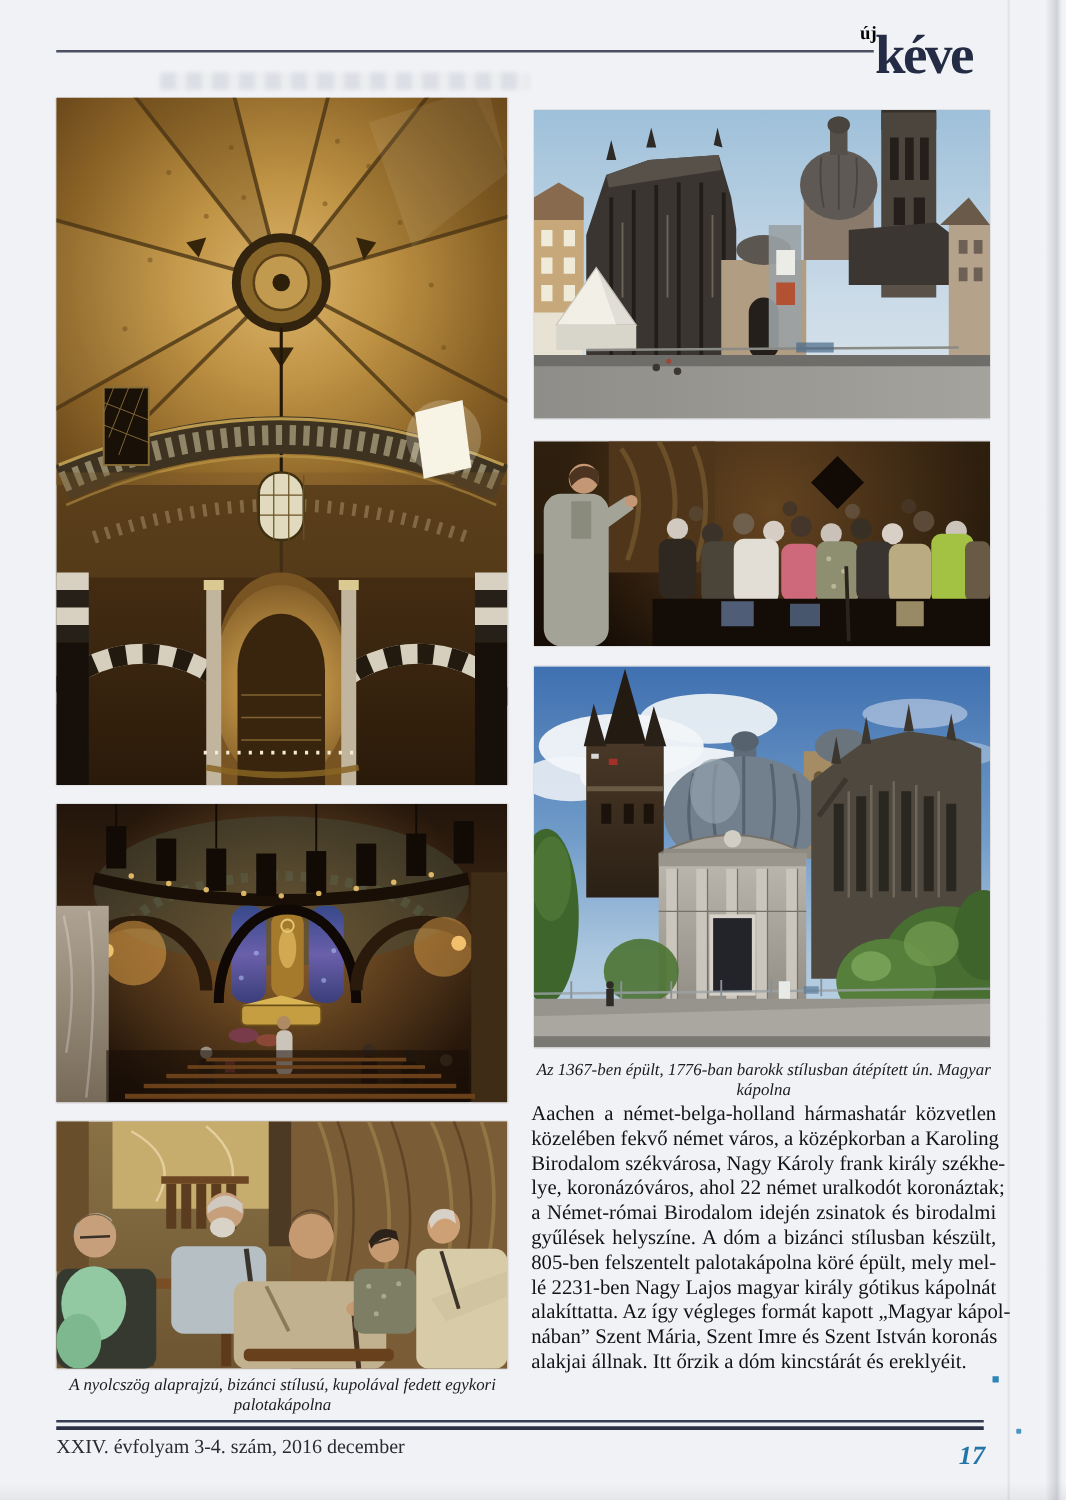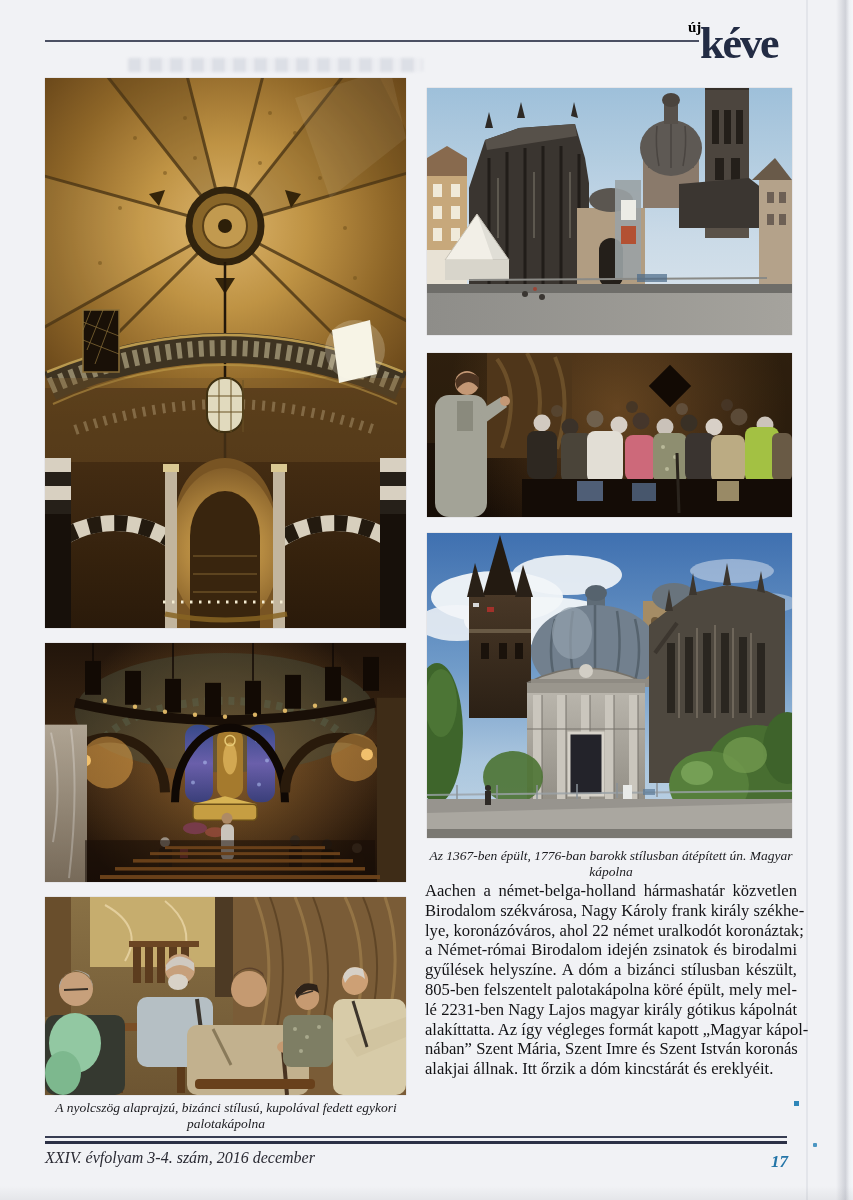--- a/index.html
+++ b/index.html
@@ -37,23 +37,23 @@
   
   #article{position:absolute;left:425px;top:881px;width:372px;font-size:16.6px;color:#131316;}
   #article .bodyline{height:19.8px;line-height:19.8px;text-align:justify;text-align-last:justify;white-space:nowrap;}
   #article .bodyline:last-child{text-align-last:left;}
   .ink-dot{position:absolute;background:#2e86b8;}
   #article-end{left:794px;top:1101px;width:5px;height:5px;}
   #stray-dot{left:813px;top:1143px;width:4px;height:4px;opacity:.85;border-radius:1px;}
   
   #footer-rule{position:absolute;left:45px;top:1136px;width:742px;height:3px;
         border-top:2px solid #373d52;border-bottom:3px solid #2c3146;}
-  #footer-issue{position:absolute;left:45px;top:1149px;font-style:italic;font-size:16px;color:#2a2a33;}
+  #footer-issue{position:absolute;left:45px;top:1149px;font-size:16px;color:#2a2a33;}
   #page-number{position:absolute;left:740px;top:1152px;width:48px;text-align:right;
-        font-style:italic;font-weight:bold;font-size:17px;color:#2475a8;}
+        font-style:italic;font-weight:bold;font-size:21px;color:#2475a8;}
 </style>
 </head>
 <body>
 
 <div id="page">
 
   <div id="header-rule"></div>
   <div id="logo">
     <span class="uj">új</span>
     <span class="keve">kéve</span>
@@ -657,20 +657,21 @@
     <rect x="58" y="258" width="6" height="14" fill="#2e2a26"></rect>
         <circle cx="61" cy="255" r="3" fill="#2e2a26"></circle>
   </svg>
   </div>
 
   <div id="caption-left" class="caption">A nyolcszög alaprajzú, bizánci stílusú, kupolával fedett egykori palotakápolna</div>
   <div id="caption-right" class="caption">Az 1367-ben épült, 1776-ban barokk stílusban átépített ún. Magyar kápolna</div>
 
   <div id="article">
       <div class="bodyline">Aachen a német-belga-holland hármashatár közvetlen</div>
+      <div class="bodyline">közelében fekvő német város, a középkorban a Karoling</div>
       <div class="bodyline">Birodalom székvárosa, Nagy Károly frank király székhe-</div>
       <div class="bodyline">lye, koronázóváros, ahol 22 német uralkodót koronáztak;</div>
       <div class="bodyline">a Német-római Birodalom idején zsinatok és birodalmi</div>
       <div class="bodyline">gyűlések helyszíne. A dóm a bizánci stílusban készült,</div>
       <div class="bodyline">805-ben felszentelt palotakápolna köré épült, mely mel-</div>
       <div class="bodyline">lé 2231-ben Nagy Lajos magyar király gótikus kápolnát</div>
       <div class="bodyline">alakíttatta. Az így végleges formát kapott „Magyar kápol-</div>
       <div class="bodyline">nában” Szent Mária, Szent Imre és Szent István koronás</div>
       <div class="bodyline">alakjai állnak. Itt őrzik a dóm kincstárát és ereklyéit.</div>
     </div>

